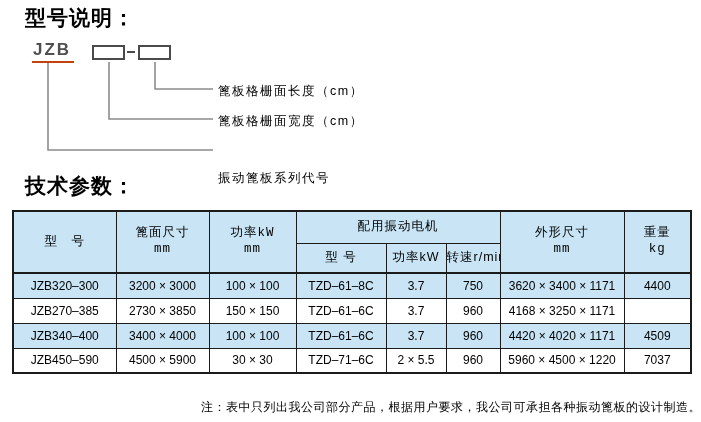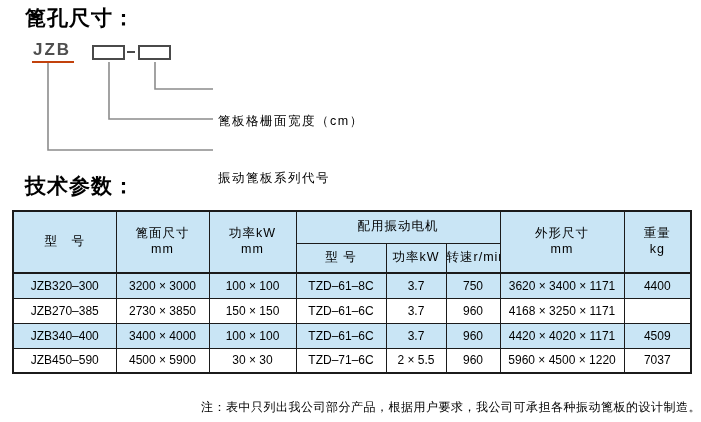--- a/index.html
+++ b/index.html
@@ -74,49 +74,50 @@
     background: #c9e5f5;
     font-size: 12.5px;
     letter-spacing: 1px;
     line-height: 1.25;
   }
   thead tr:first-child  { height: 32px; }
   thead tr:last-child   { height: 30px; }
   thead { border-bottom: 2px solid #1b1b1b; }
   tbody tr { height: 25px; background: #ffffff; }
   tbody tr.alt { background: #c9e5f5; }
-  .hdr-line { display: block; }
+  .hdr-line { display: block; font-family: Liberation Mono, monospace; }
 
   
   .note {
     position: absolute;
     left: 0; top: 399px;
     width: 701px;
     text-align: right;
     font-size: 12px;
     letter-spacing: 0.5px;
     color: #000;
     white-space: nowrap;
   }
 </style>
 </head>
 <body>
 
-<h1 class="section-title" id="title-model">篦孔尺寸：</h1>
+<h1 class="section-title" id="title-model">型号说明：</h1>
 
 <div class="diagram">
   <svg width="701" height="132" viewBox="0 0 701 132">
     <polyline points="155,24 155,51 213,51" fill="none" stroke="#8c8c8c" stroke-width="1.6"></polyline>
     <polyline points="109,24 109,81 213,81" fill="none" stroke="#8c8c8c" stroke-width="1.6"></polyline>
     <polyline points="48,23 48,112 213,112" fill="none" stroke="#8c8c8c" stroke-width="1.6"></polyline>
   </svg>
   <span class="series-code">JZB</span>
   <span class="code-box" id="box-width"></span>
   <span class="code-dash"></span>
   <span class="code-box" id="box-length"></span>
+  <span class="dlabel" id="label-length">篦板格栅面长度（cm）</span>
   <span class="dlabel" id="label-width">篦板格栅面宽度（cm）</span>
   <span class="dlabel" id="label-series">振动篦板系列代号</span>
 </div>
 
 <h1 class="section-title" id="title-params">技术参数：</h1>
 
 <div class="table-wrap">
   <table>
     <colgroup>
       <col style="width:103px">

